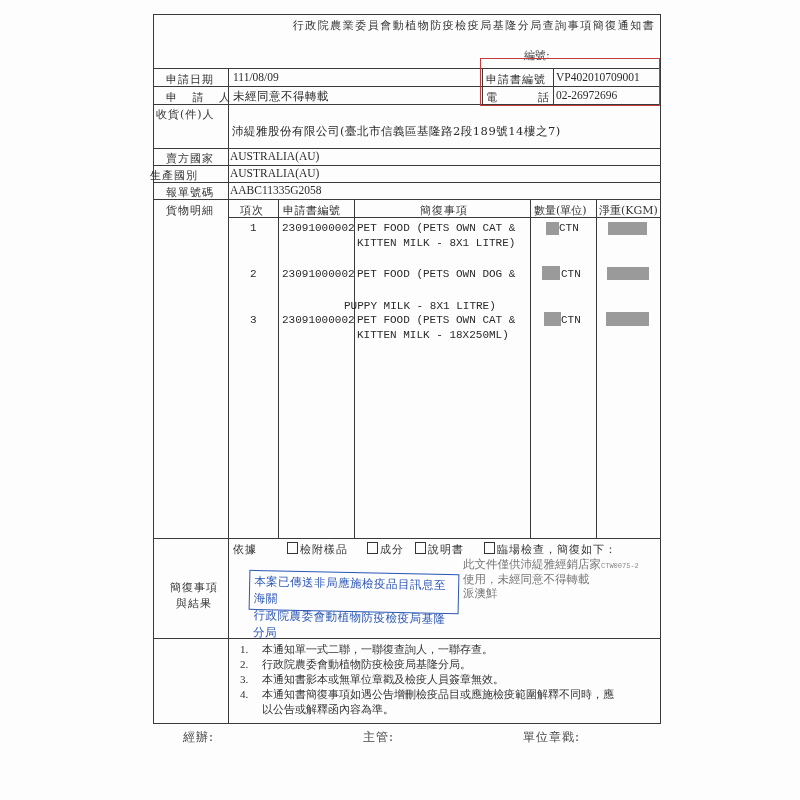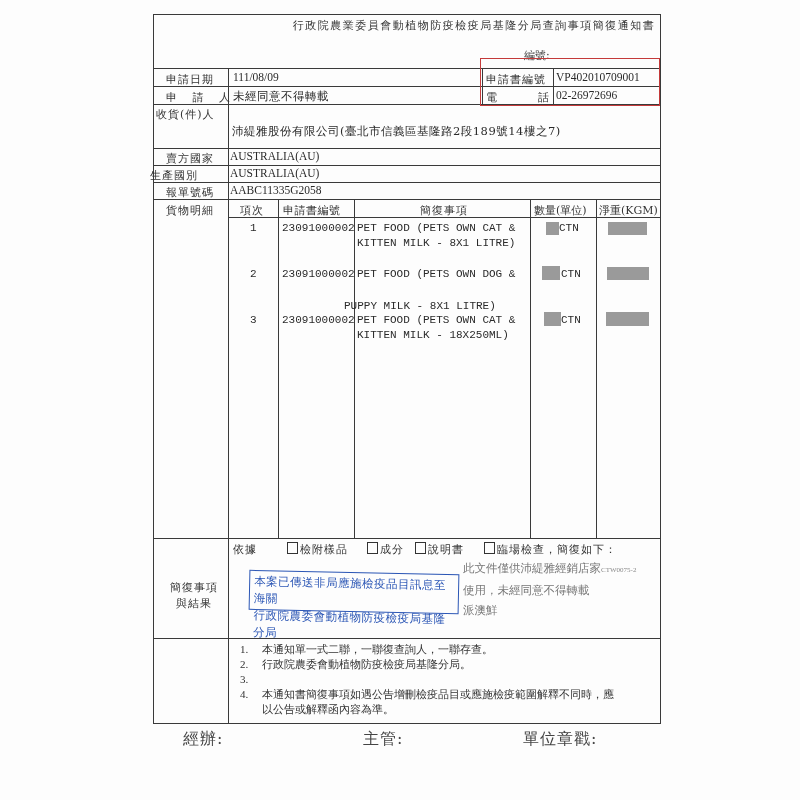--- a/index.html
+++ b/index.html
@@ -21,27 +21,27 @@
              border: 1.5px solid #c43a3a; box-sizing: border-box; }
   .redact { position: absolute; background: #9a9a9a; }
   .cell-mono { position: absolute; font-family: "Liberation Mono", "DejaVu Sans Mono", monospace;
                font-size: 11px; color: #2a2a2a; line-height: 15px; }
   .chk { display: inline-block; width: 9px; height: 10px; border: 1px solid #333;
          vertical-align: -1px; margin-right: 2px; }
   .stamp { position: absolute; left: 249px; top: 572px; width: 210px; height: 40px;
            border: 1.5px solid #2b56b5; color: #2b56b5; font-size: 11.5px;
            line-height: 17px; padding: 2px 4px; box-sizing: border-box; transform: rotate(1.2deg);
            letter-spacing: 0.5px; }
-  .watermark { position: absolute; left: 463px; top: 558px; font-family: Liberation Serif, serif;
-               font-size: 11.5px; color: #777; line-height: 20px; }
+  .watermark { position: absolute; left: 463px; top: 558px; font-family: Liberation Mono, monospace;
+               font-size: 11.5px; color: #777; line-height: 14px; }
   .watermark .code { font-size: 7px; color: #888; }
   .notes { position: absolute; left: 240px; top: 642px; font-size: 11px; line-height: 15px; color: #333; }
   .notes .row { display: flex; }
   .notes .num { width: 22px; font-family: "Liberation Serif", serif; }
-  .sig { position: absolute; top: 729px; font-size: 16px; color: #444; letter-spacing: 1px; }
+  .sig { position: absolute; top: 729px; font-size: 12px; color: #444; letter-spacing: 1px; }
 </style>
 </head>
 <body>
 
 <div class="page">
 
   <div class="frame"></div>
   <div class="title">行政院農業委員會動植物防疫檢疫局基隆分局查詢事項簡復通知書</div>
   <div class="serial-label">編號:</div>
 
@@ -150,20 +150,21 @@
     <div class="row">
         <span class="num">1.</span>
         <span>本通知單一式二聯，一聯復查詢人，一聯存查。</span>
       </div>
     <div class="row">
         <span class="num">2.</span>
         <span>行政院農委會動植物防疫檢疫局基隆分局。</span>
       </div>
     <div class="row">
         <span class="num">3.</span>
+        <span>本通知書影本或無單位章戳及檢疫人員簽章無效。</span>
       </div>
     <div class="row">
         <span class="num">4.</span>
         <span>本通知書簡復事項如遇公告增刪檢疫品目或應施檢疫範圍解釋不同時，應</span>
       </div>
     <div class="row">
         <span class="num"></span>
         <span>以公告或解釋函內容為準。</span>
       </div>
   </div>

